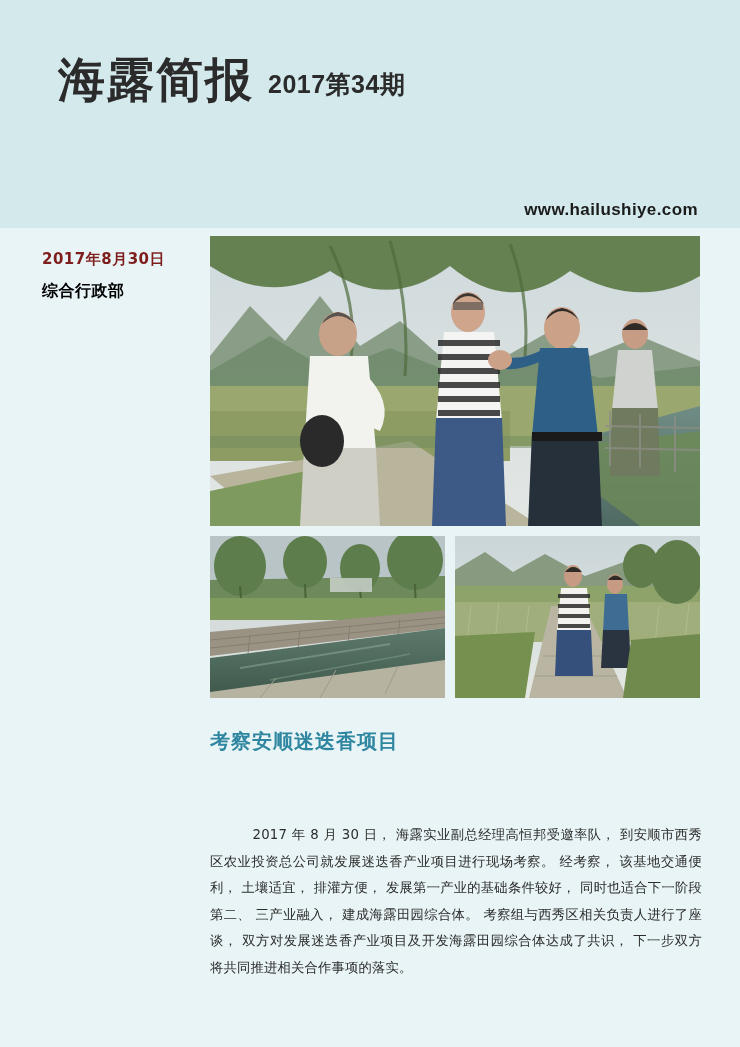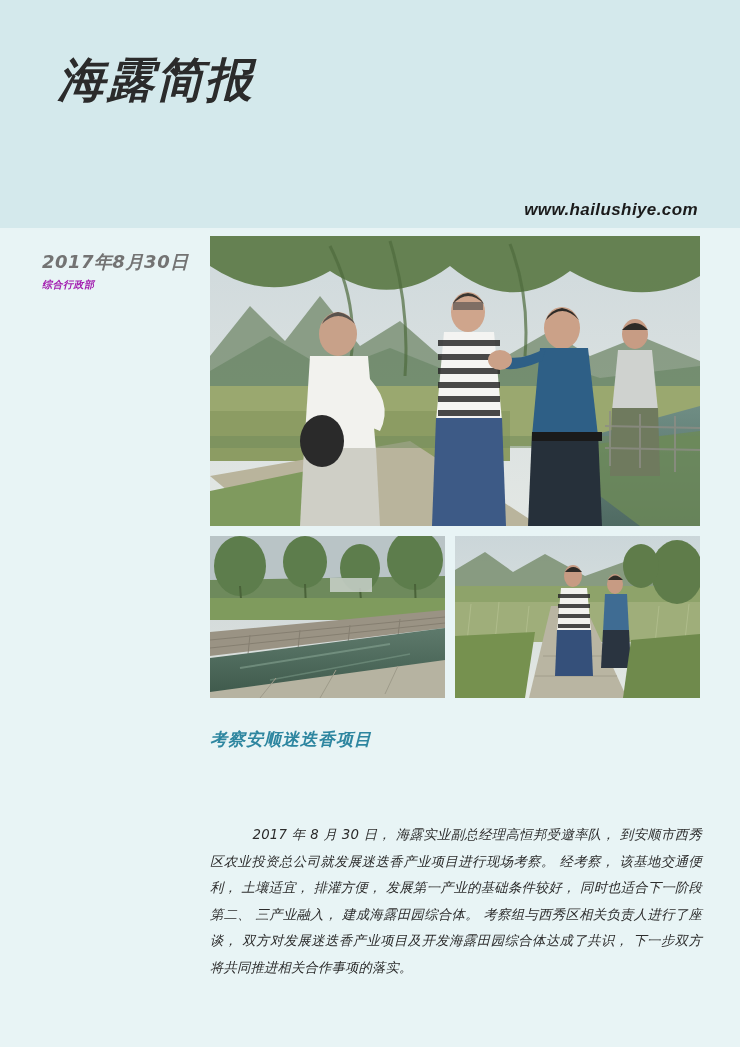--- a/index.html
+++ b/index.html
@@ -13,21 +13,20 @@
     font-family: "Liberation Sans", "DejaVu Sans", sans-serif;
     color: #333;
     overflow: hidden;
   }
   .page {
     position: relative;
     width: 740px;
     height: 1039px;
     background: #ffffff;
     box-sizing: border-box;
-    font-style: italic;
   }
   
   .masthead {
     position: absolute;
     left: 0; top: 0;
     width: 740px;
     height: 228px;
     background: #d4e9ec;
   }
   .masthead-inner {
@@ -76,31 +75,31 @@
   }
   
   .meta {
     position: absolute;
     left: 42px;
     top: 250px;
     width: 150px;
   }
   .meta-date {
     font-family: "DejaVu Sans", "Liberation Sans", sans-serif;
-    font-size: 18px;
-    font-weight: bold;
-    color: #737373;
+    font-size: 15px;
+    font-weight: bold;
+    color: #7f1d1d;
     letter-spacing: 0.5px;
-    margin-bottom: 4px;
+    margin-bottom: 12px;
   }
   .meta-dept {
     font-family: "DejaVu Sans", "Liberation Sans", sans-serif;
-    font-size: 10px;
-    font-weight: bold;
-    color: #a21caf;
+    font-size: 16px;
+    font-weight: bold;
+    color: #000000;
     letter-spacing: 0.5px;
   }
   
   .photo {
     position: absolute;
     overflow: hidden;
     background: #9db6a0;
   }
   .photo-main {
     left: 210px;
@@ -120,21 +119,21 @@
     width: 245px;
     height: 162px;
   }
   .photo svg { display: block; }
   
   .article-title {
     position: absolute;
     left: 210px;
     top: 728px;
     font-family: "DejaVu Sans", "Liberation Sans", sans-serif;
-    font-size: 17px;
+    font-size: 20px;
     font-weight: bold;
     color: #2e86a0;
     letter-spacing: 1px;
   }
   .article-body {
     position: absolute;
     left: 210px;
     top: 822px;
     width: 492px;
     font-family: "DejaVu Sans", "Liberation Sans", sans-serif;
@@ -148,20 +147,21 @@
   .indent { display: inline-block; width: 3.2em; }
 </style>
 </head>
 <body>
 
 <div class="page">
 
   <div class="masthead">
     <div class="masthead-inner">
       <div class="title-cn">海露简报</div>
+      <div class="title-issue">2017第34期</div>
     </div>
     <div class="website">www.hailushiye.com</div>
   </div>
 
   <div class="body-area"></div>
 
   <div class="meta">
     <div class="meta-date">2017年8月30日</div>
     <div class="meta-dept">综合行政部</div>
   </div>

